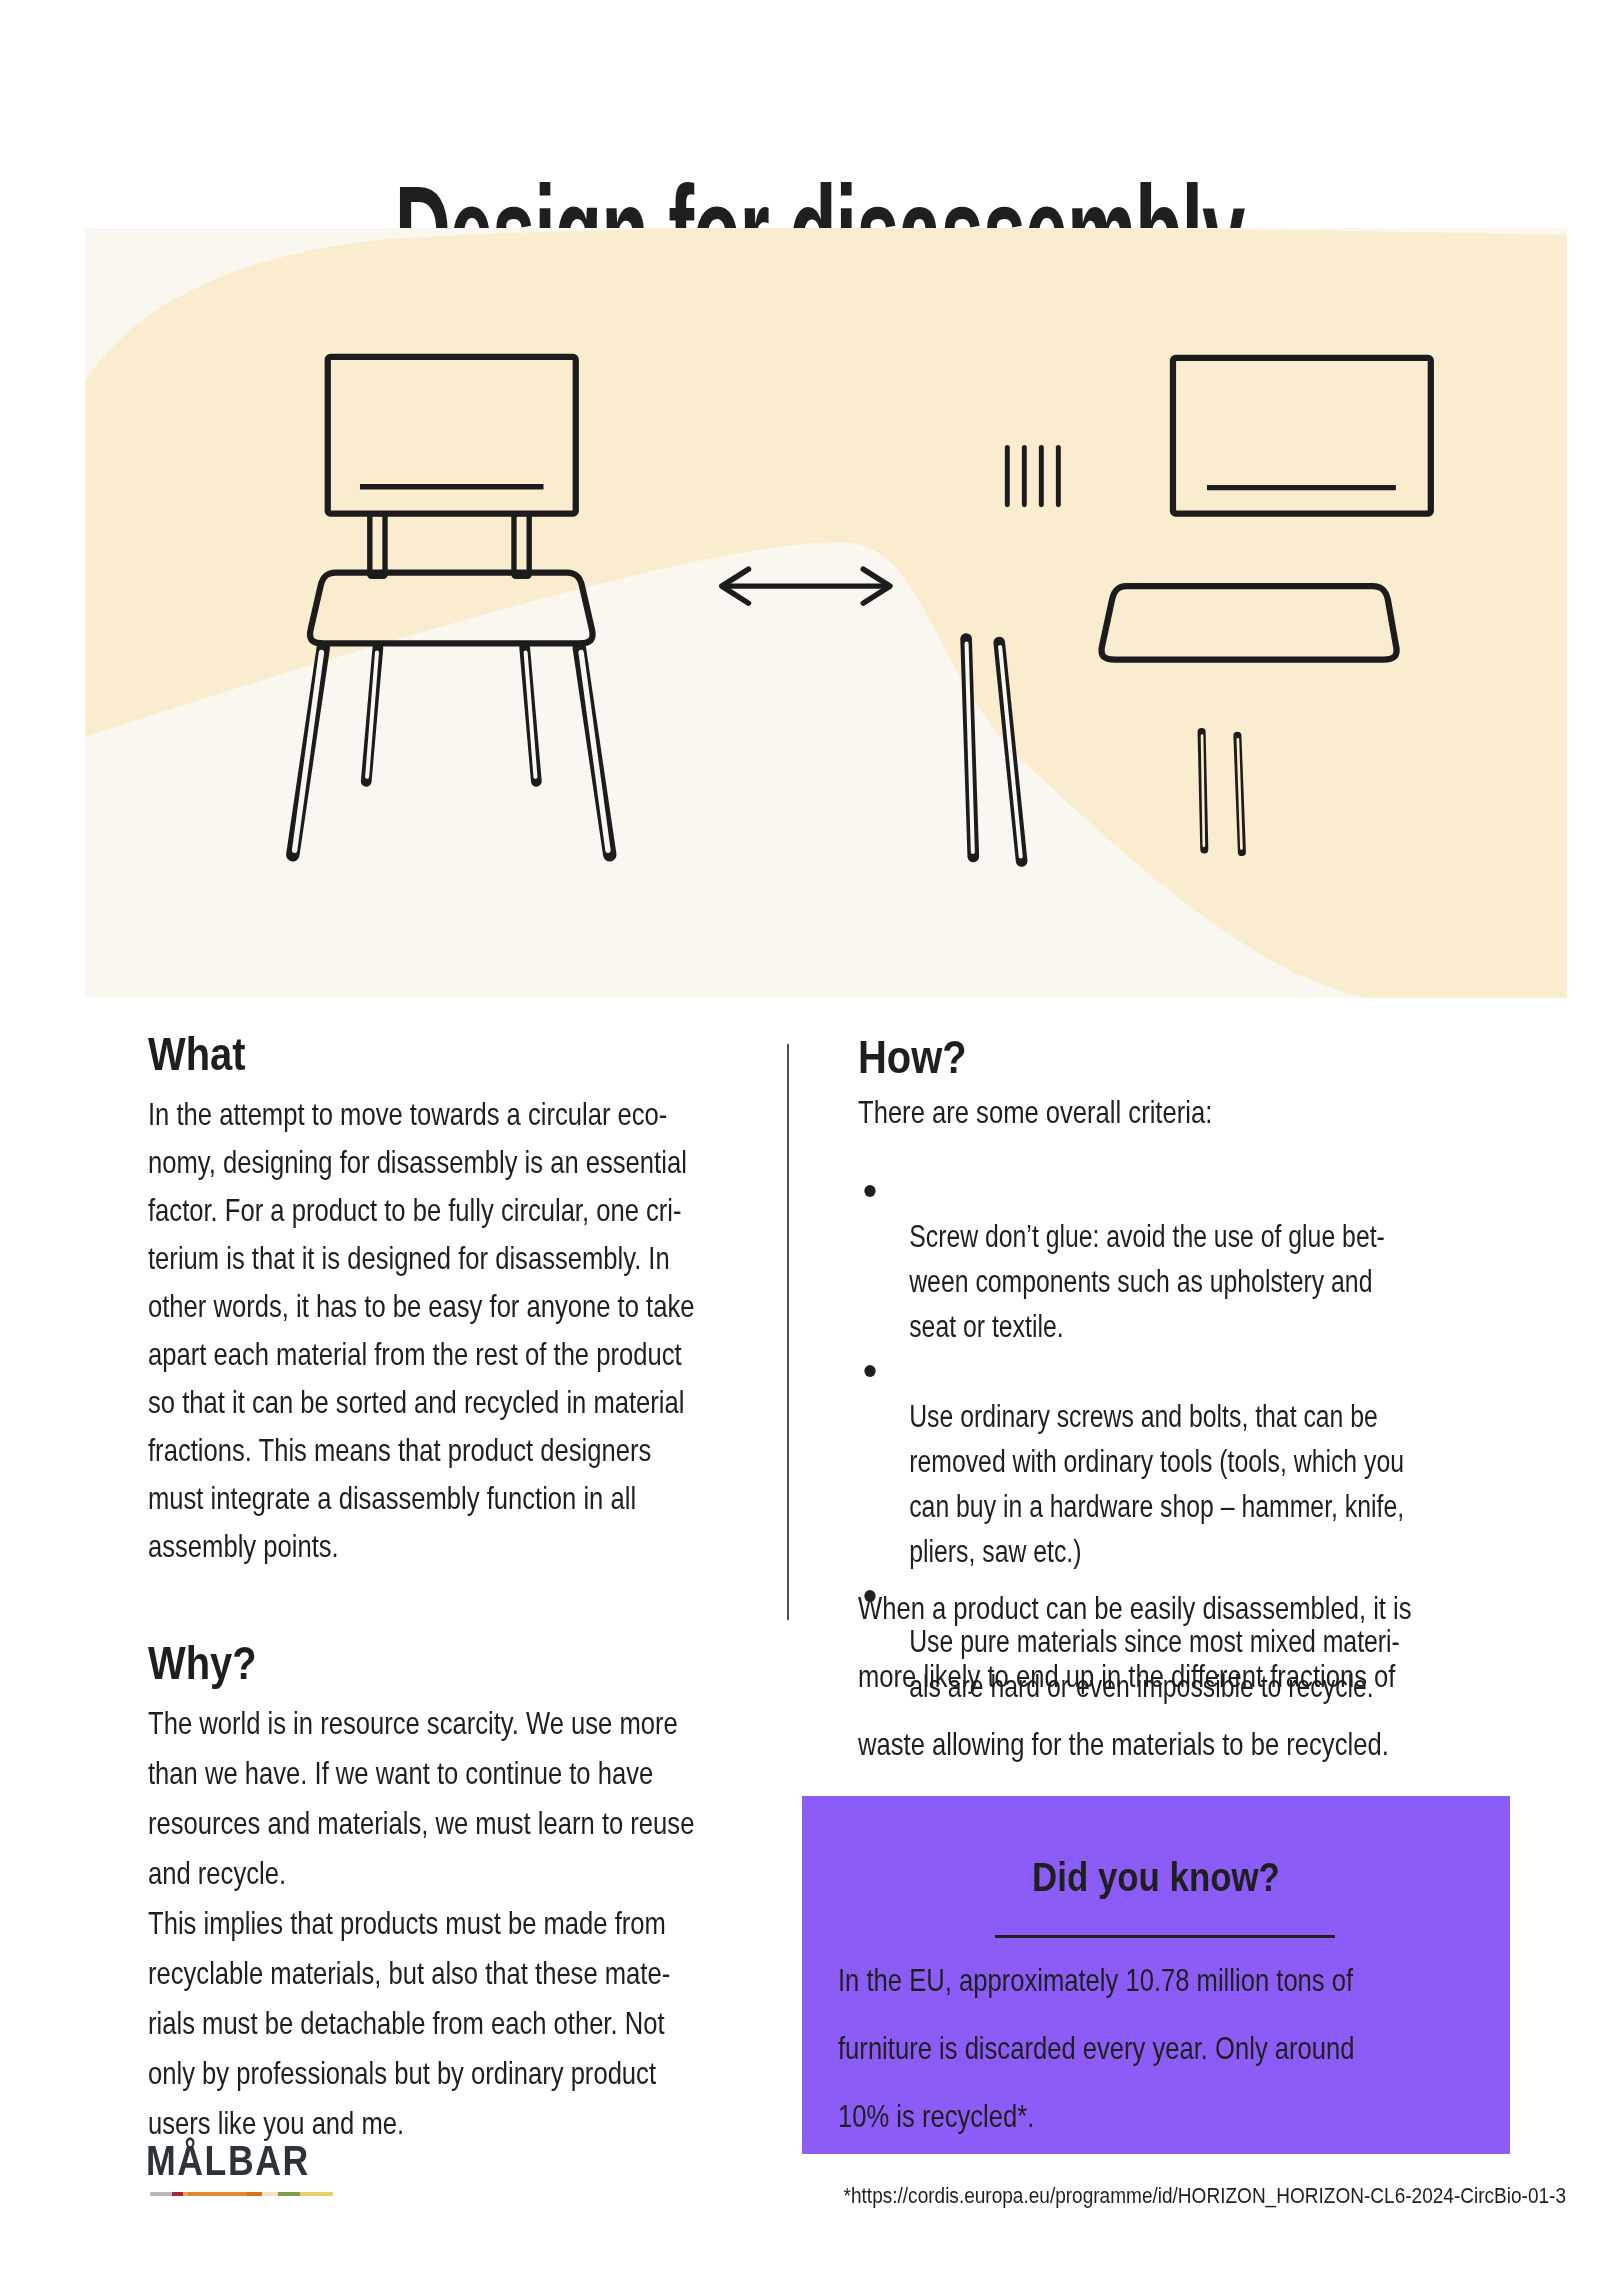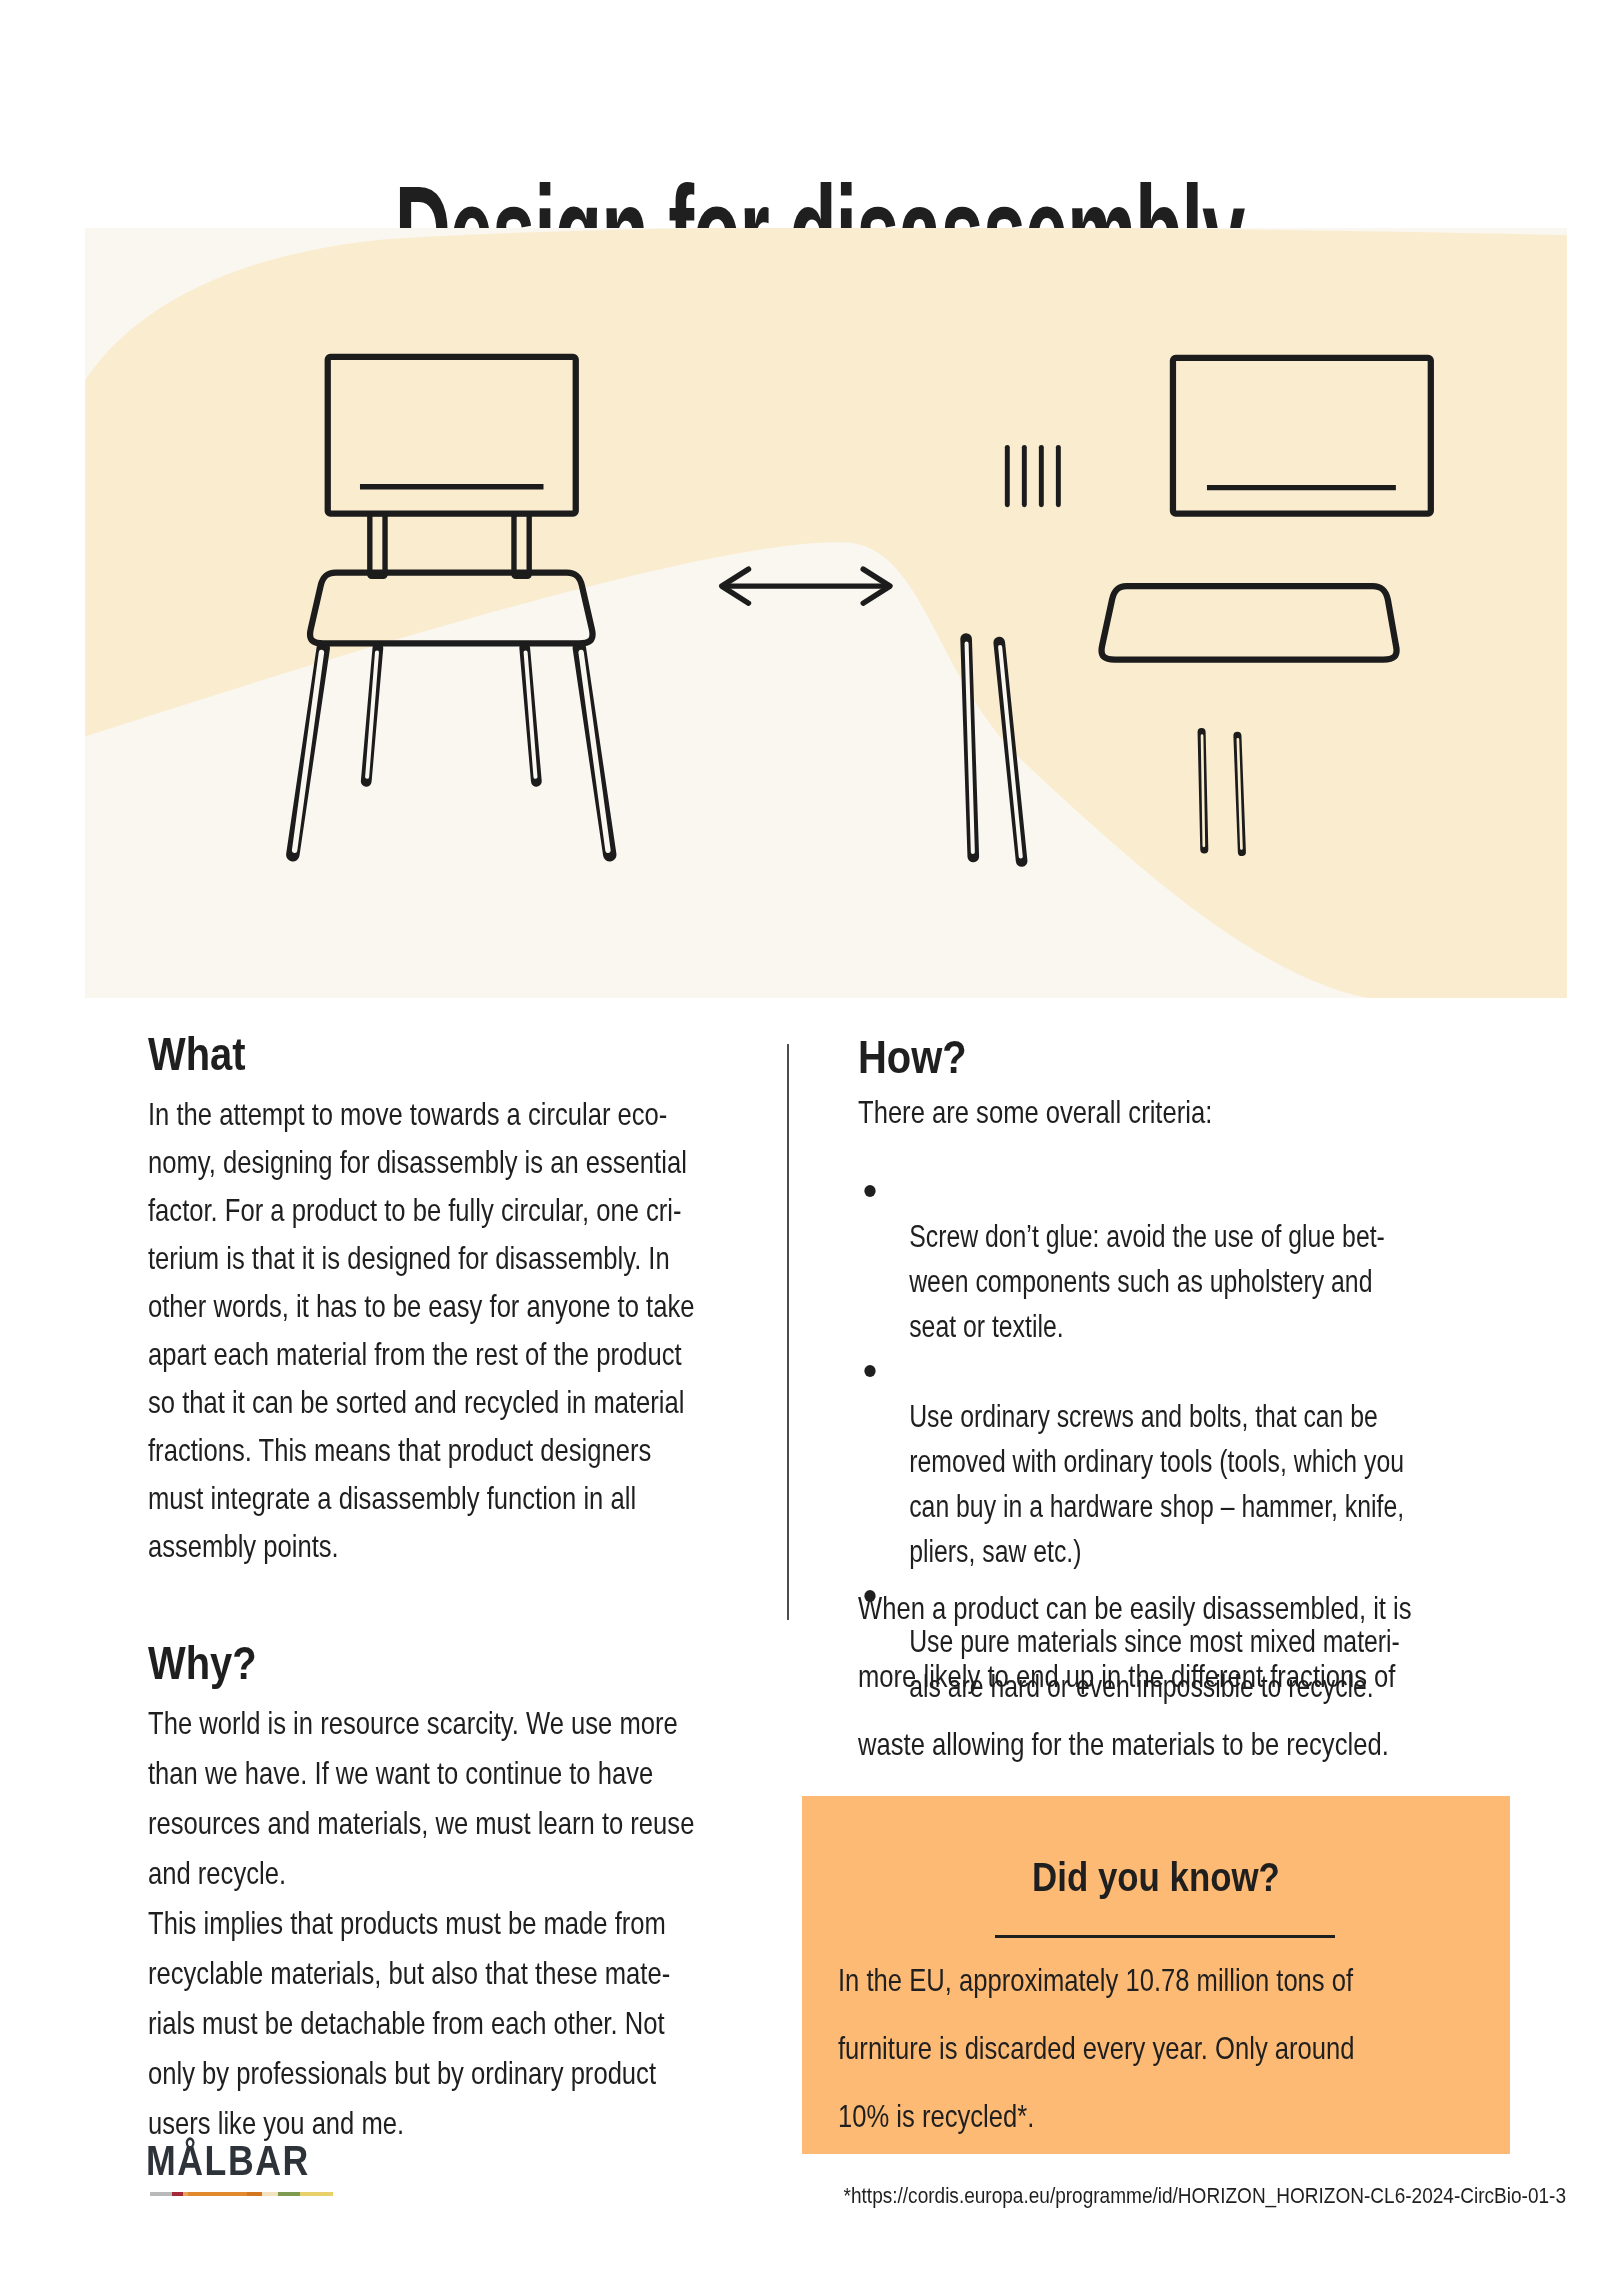--- a/index.html
+++ b/index.html
@@ -34,21 +34,21 @@
 
   .col-divider { left:787px; top:1044px; width:1.8px; height:576px; background:#4d4d4d; }
 
   .bullets { left:858px; top:1169px; width:842px; }
   .bullet  { position:relative; padding-left:64px; font-size:31px; line-height:45px; white-space:pre-line; }
   .bullet::before {
     content:""; position:absolute; left:8px; top:16px;
     width:14.3px; height:11.6px; border-radius:50%; background:#1f1f1f;
   }
 
-  .dyk-box { left:802px; top:1796px; width:708px; height:358px; background:#fdba74; }
+  .dyk-box { left:802px; top:1796px; width:708px; height:358px; background:#8b5cf6; }
   .dyk-title {
     left:0; top:61px; width:100%; text-align:center;
     font-size:41px; font-weight:bold; line-height:1;
     transform:scaleX(0.85); transform-origin:50% 0;
   }
   .dyk-divider { left:193px; top:139px; width:340px; height:2.7px; background:#1f1f1f; }
   .dyk-body { left:36px; top:150px; font-size:32px; line-height:68px; white-space:pre-line; width:824px; }
 
   .logo-text {
     left:146px; top:2140px; font-size:42px; font-weight:bold; line-height:1;

